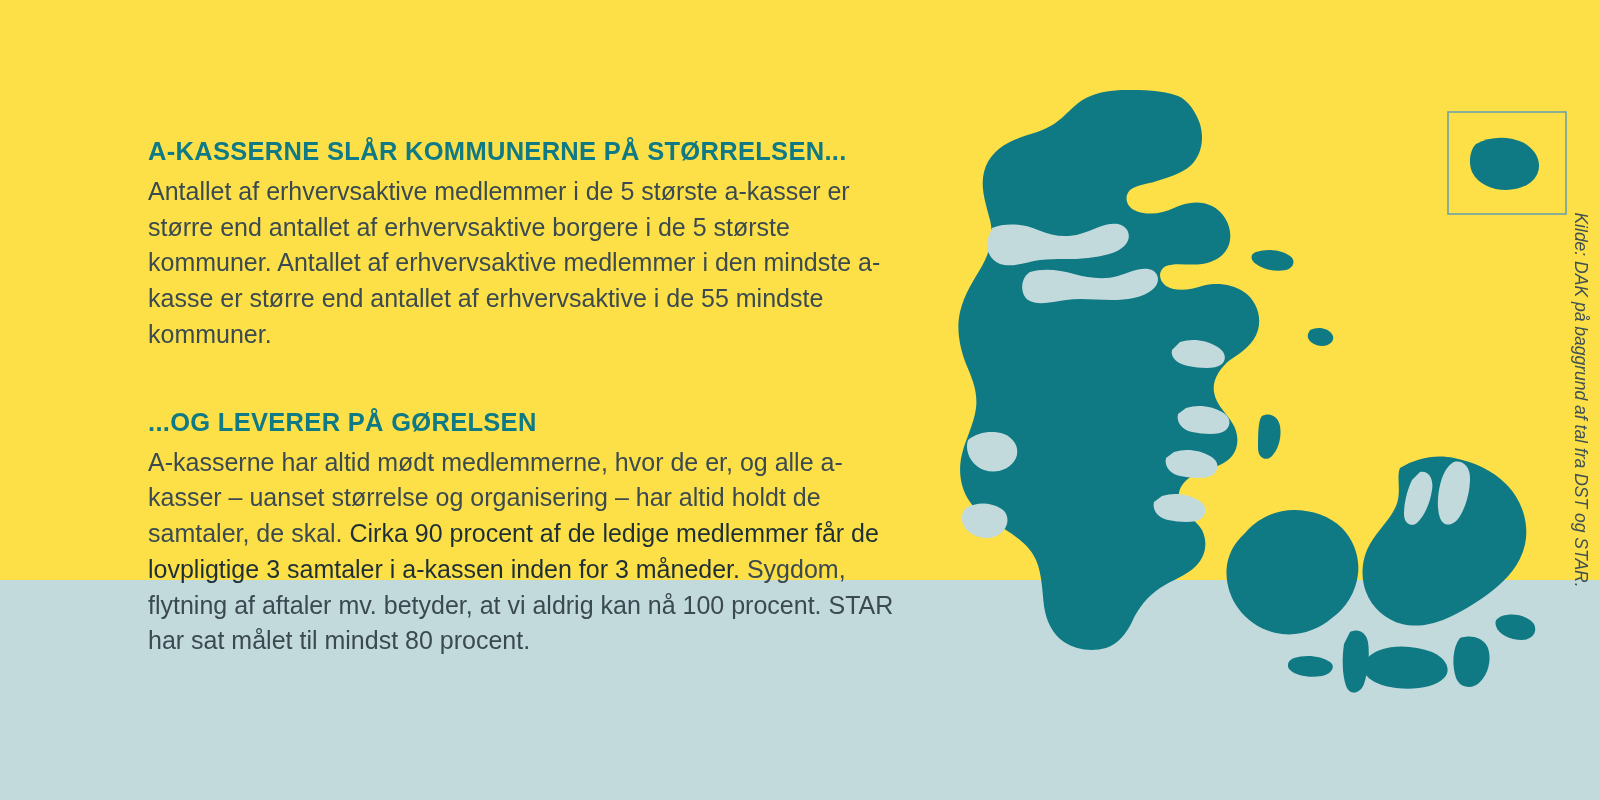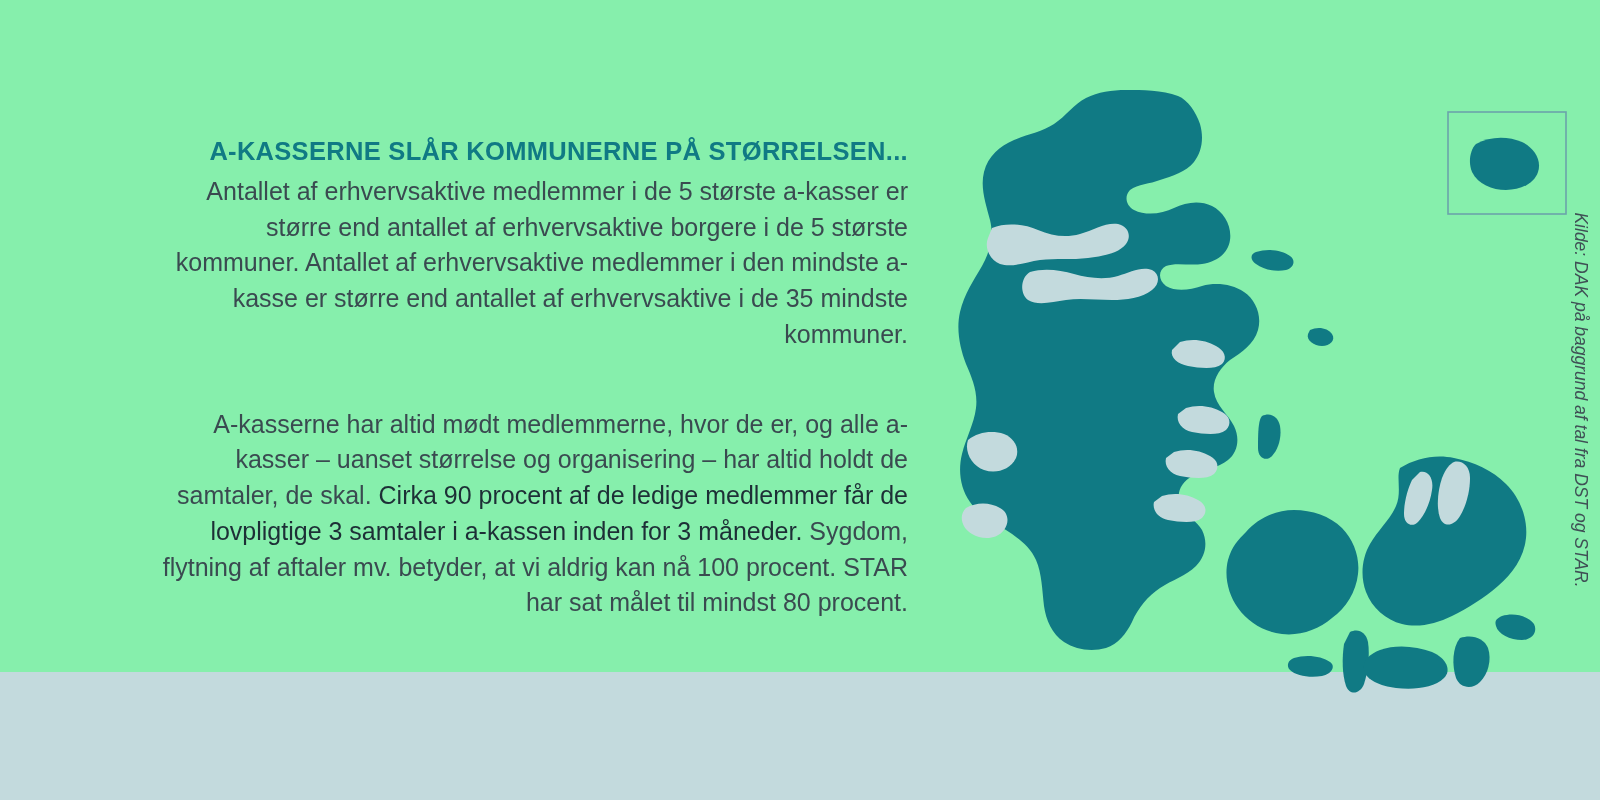--- a/index.html
+++ b/index.html
@@ -10,23 +10,22 @@
     width: 1600px;
     height: 800px;
     background: #c3dadd;
     font-family: "Liberation Sans", sans-serif;
     overflow: hidden;
     position: relative;
   }
   .canvas {
     position: relative;
     width: 1600px;
-    height: 672px;
-    background: #86efac;
-    text-align: right;
+    height: 580px;
+    background: #fde047;
   }
 
   
   .text-col {
     position: absolute;
     left: 148px;
     top: 136px;
     width: 760px;
   }
 
@@ -93,24 +92,25 @@
 </style>
 </head>
 <body>
 
 <div class="canvas">
 
   <div class="text-col">
 
     <div>
       <h2 class="block-heading">A-KASSERNE SLÅR KOMMUNERNE PÅ STØRRELSEN...</h2>
-      <p class="block-body">Antallet af erhvervsaktive medlemmer i de 5 største a-kasser er større end antallet af erhvervsaktive borgere i de 5 største kommuner. Antallet af erhvervsaktive medlemmer i den mindste a-kasse er større end antallet af erhvervsaktive i de 35 mindste kommuner.</p>
+      <p class="block-body">Antallet af erhvervsaktive medlemmer i de 5 største a-kasser er større end antallet af erhvervsaktive borgere i de 5 største kommuner. Antallet af erhvervsaktive medlemmer i den mindste a-kasse er større end antallet af erhvervsaktive i de 55 mindste kommuner.</p>
     </div>
 
     <div class="block-2">
+      <h2 class="block-heading">...OG LEVERER PÅ GØRELSEN</h2>
       <p class="block-body"><span>A-kasserne har altid mødt medlemmerne, hvor de er, og alle a-kasser – uanset størrelse og organisering – har altid holdt de samtaler, de skal. </span><b>Cirka 90 procent af de ledige medlemmer får de lovpligtige 3 samtaler i a-kassen inden for 3 måneder.</b><span> Sygdom, flytning af aftaler mv. betyder, at vi aldrig kan nå 100 procent. STAR har sat målet til mindst 80 procent.</span></p>
     </div>
 
   </div>
 
   <div class="map-wrap">
     <svg class="map-svg" viewBox="0 0 700 680" xmlns="http://www.w3.org/2000/svg">
       <g fill="#107a84">
 
         <path d="M296,44 L312,50 L322,66 L326,86 L320,104 L304,112 L292,120 L276,124 L258,122

